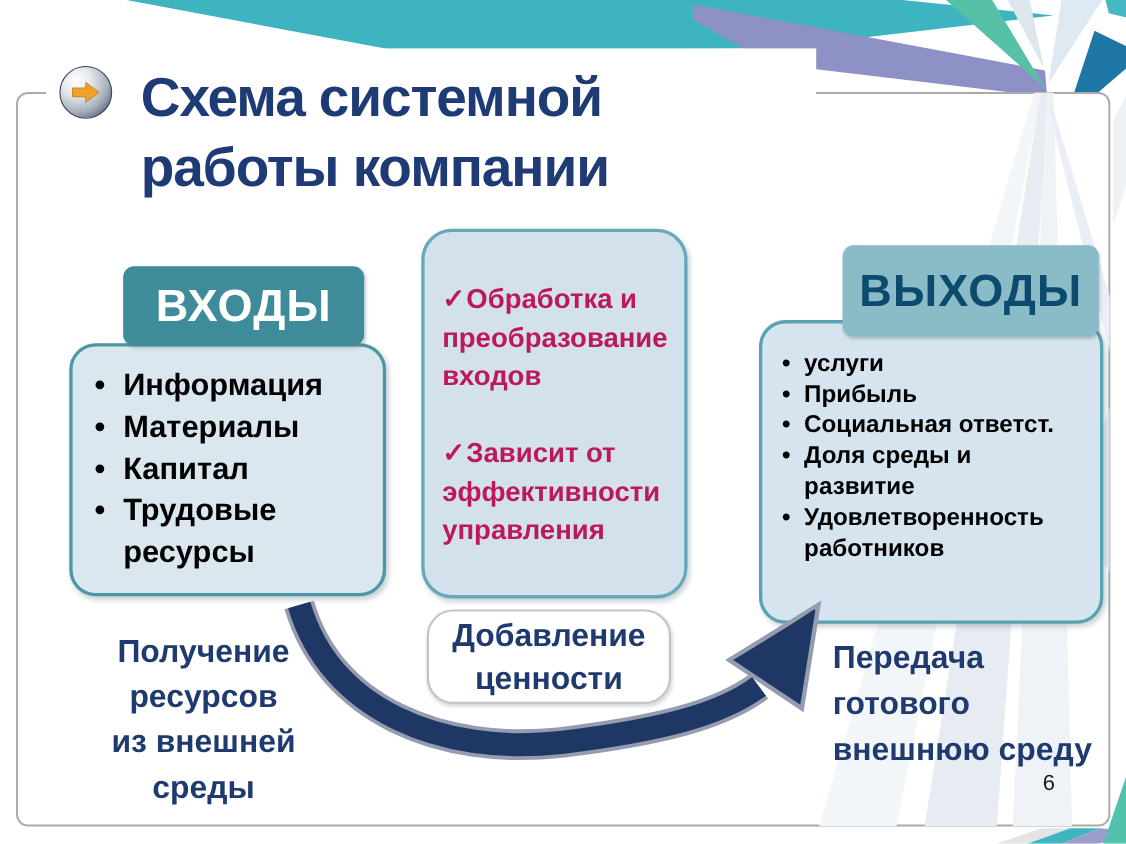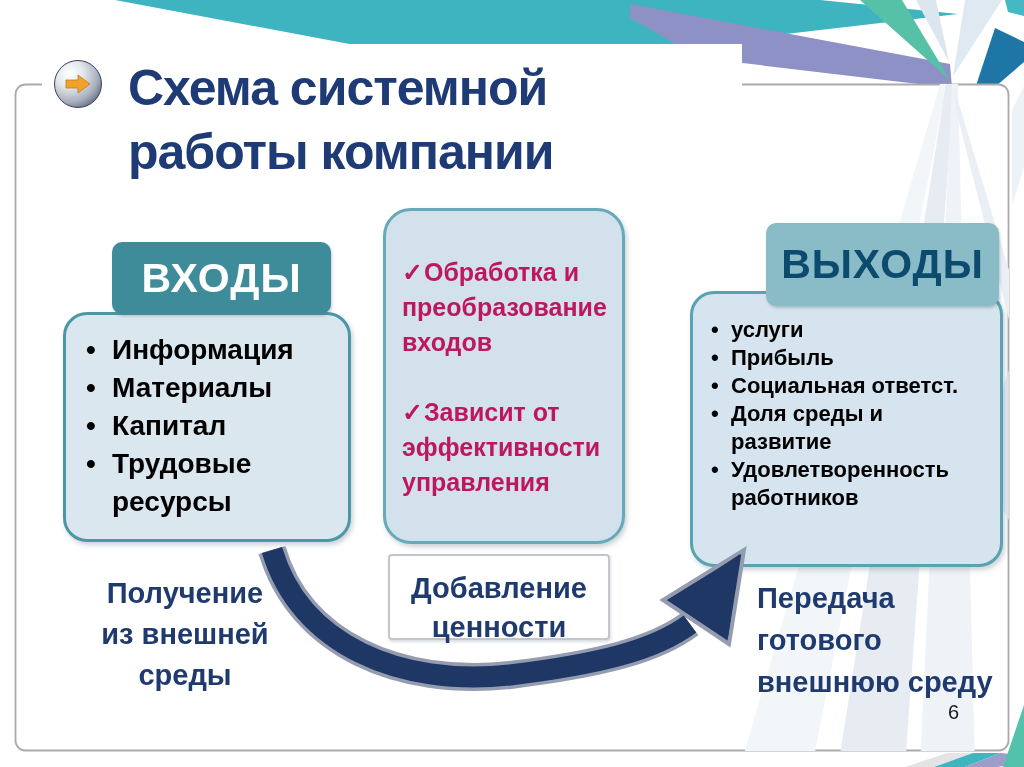--- a/index.html
+++ b/index.html
@@ -58,22 +58,22 @@
   .chk-item .check{margin-right:1px;}
 
   
   .caption{
     position:absolute;color:#1e3a6e;font-weight:bold;font-size:29px;line-height:41px;z-index:8;
   }
   #inputs-caption{left:70px;top:556px;width:230px;text-align:center;margin-top:17px;}
   #outputs-caption{left:757px;top:577px;width:255px;text-align:left;line-height:42px;}
   #value-box{
     left:388px;top:554px;width:222px;height:86px;background:#ffffff;
-    border:2px solid #c2c6ca;border-radius:4px;text-align:center;
-    padding-top:13px;box-sizing:border-box;line-height:39px;
+    border:2px solid #c2c6ca;border-radius:24px;text-align:center;
+    padding-top:3px;box-sizing:border-box;line-height:39px;
     box-shadow:1px 2px 3px rgba(130,140,150,.3);
   }
 
   #page-number{
     left:948px;top:701px;font-size:20px;color:#1a1a1a;z-index:12;
   }
   #arrow-layer{z-index:9;}
 </style>
 </head>
 <body>
@@ -216,20 +216,21 @@
 
 <svg class="layer" id="arrow-layer" width="1024" height="767" viewBox="0 0 1024 767">
   <path d="M 272 550 C 300 645, 400 687, 510 675 C 600 664, 655 650, 690 624" fill="none" stroke="#959cb0" stroke-width="28" stroke-linecap="butt"></path>
   <polygon points="744,550 729,644 663,600" fill="#1f3765" stroke="#959cb0" stroke-width="4"></polygon>
   <path d="M 272 550 C 300 645, 400 687, 510 675 C 600 664, 655 650, 690 624" fill="none" stroke="#1f3765" stroke-width="21" stroke-linecap="butt"></path>
   <polygon points="740,554 728,637 672,600" fill="#1f3765"></polygon>
 </svg>
 
 <div class="caption" id="inputs-caption">
   <span class="ln">Получение</span>
+  <span class="ln">ресурсов</span>
   <span class="ln">из внешней</span>
   <span class="ln">среды</span>
 </div>
 
 <div class="caption" id="value-box">
   <span class="ln">Добавление</span>
   <span class="ln">ценности</span>
 </div>
 
 <div class="caption" id="outputs-caption">

